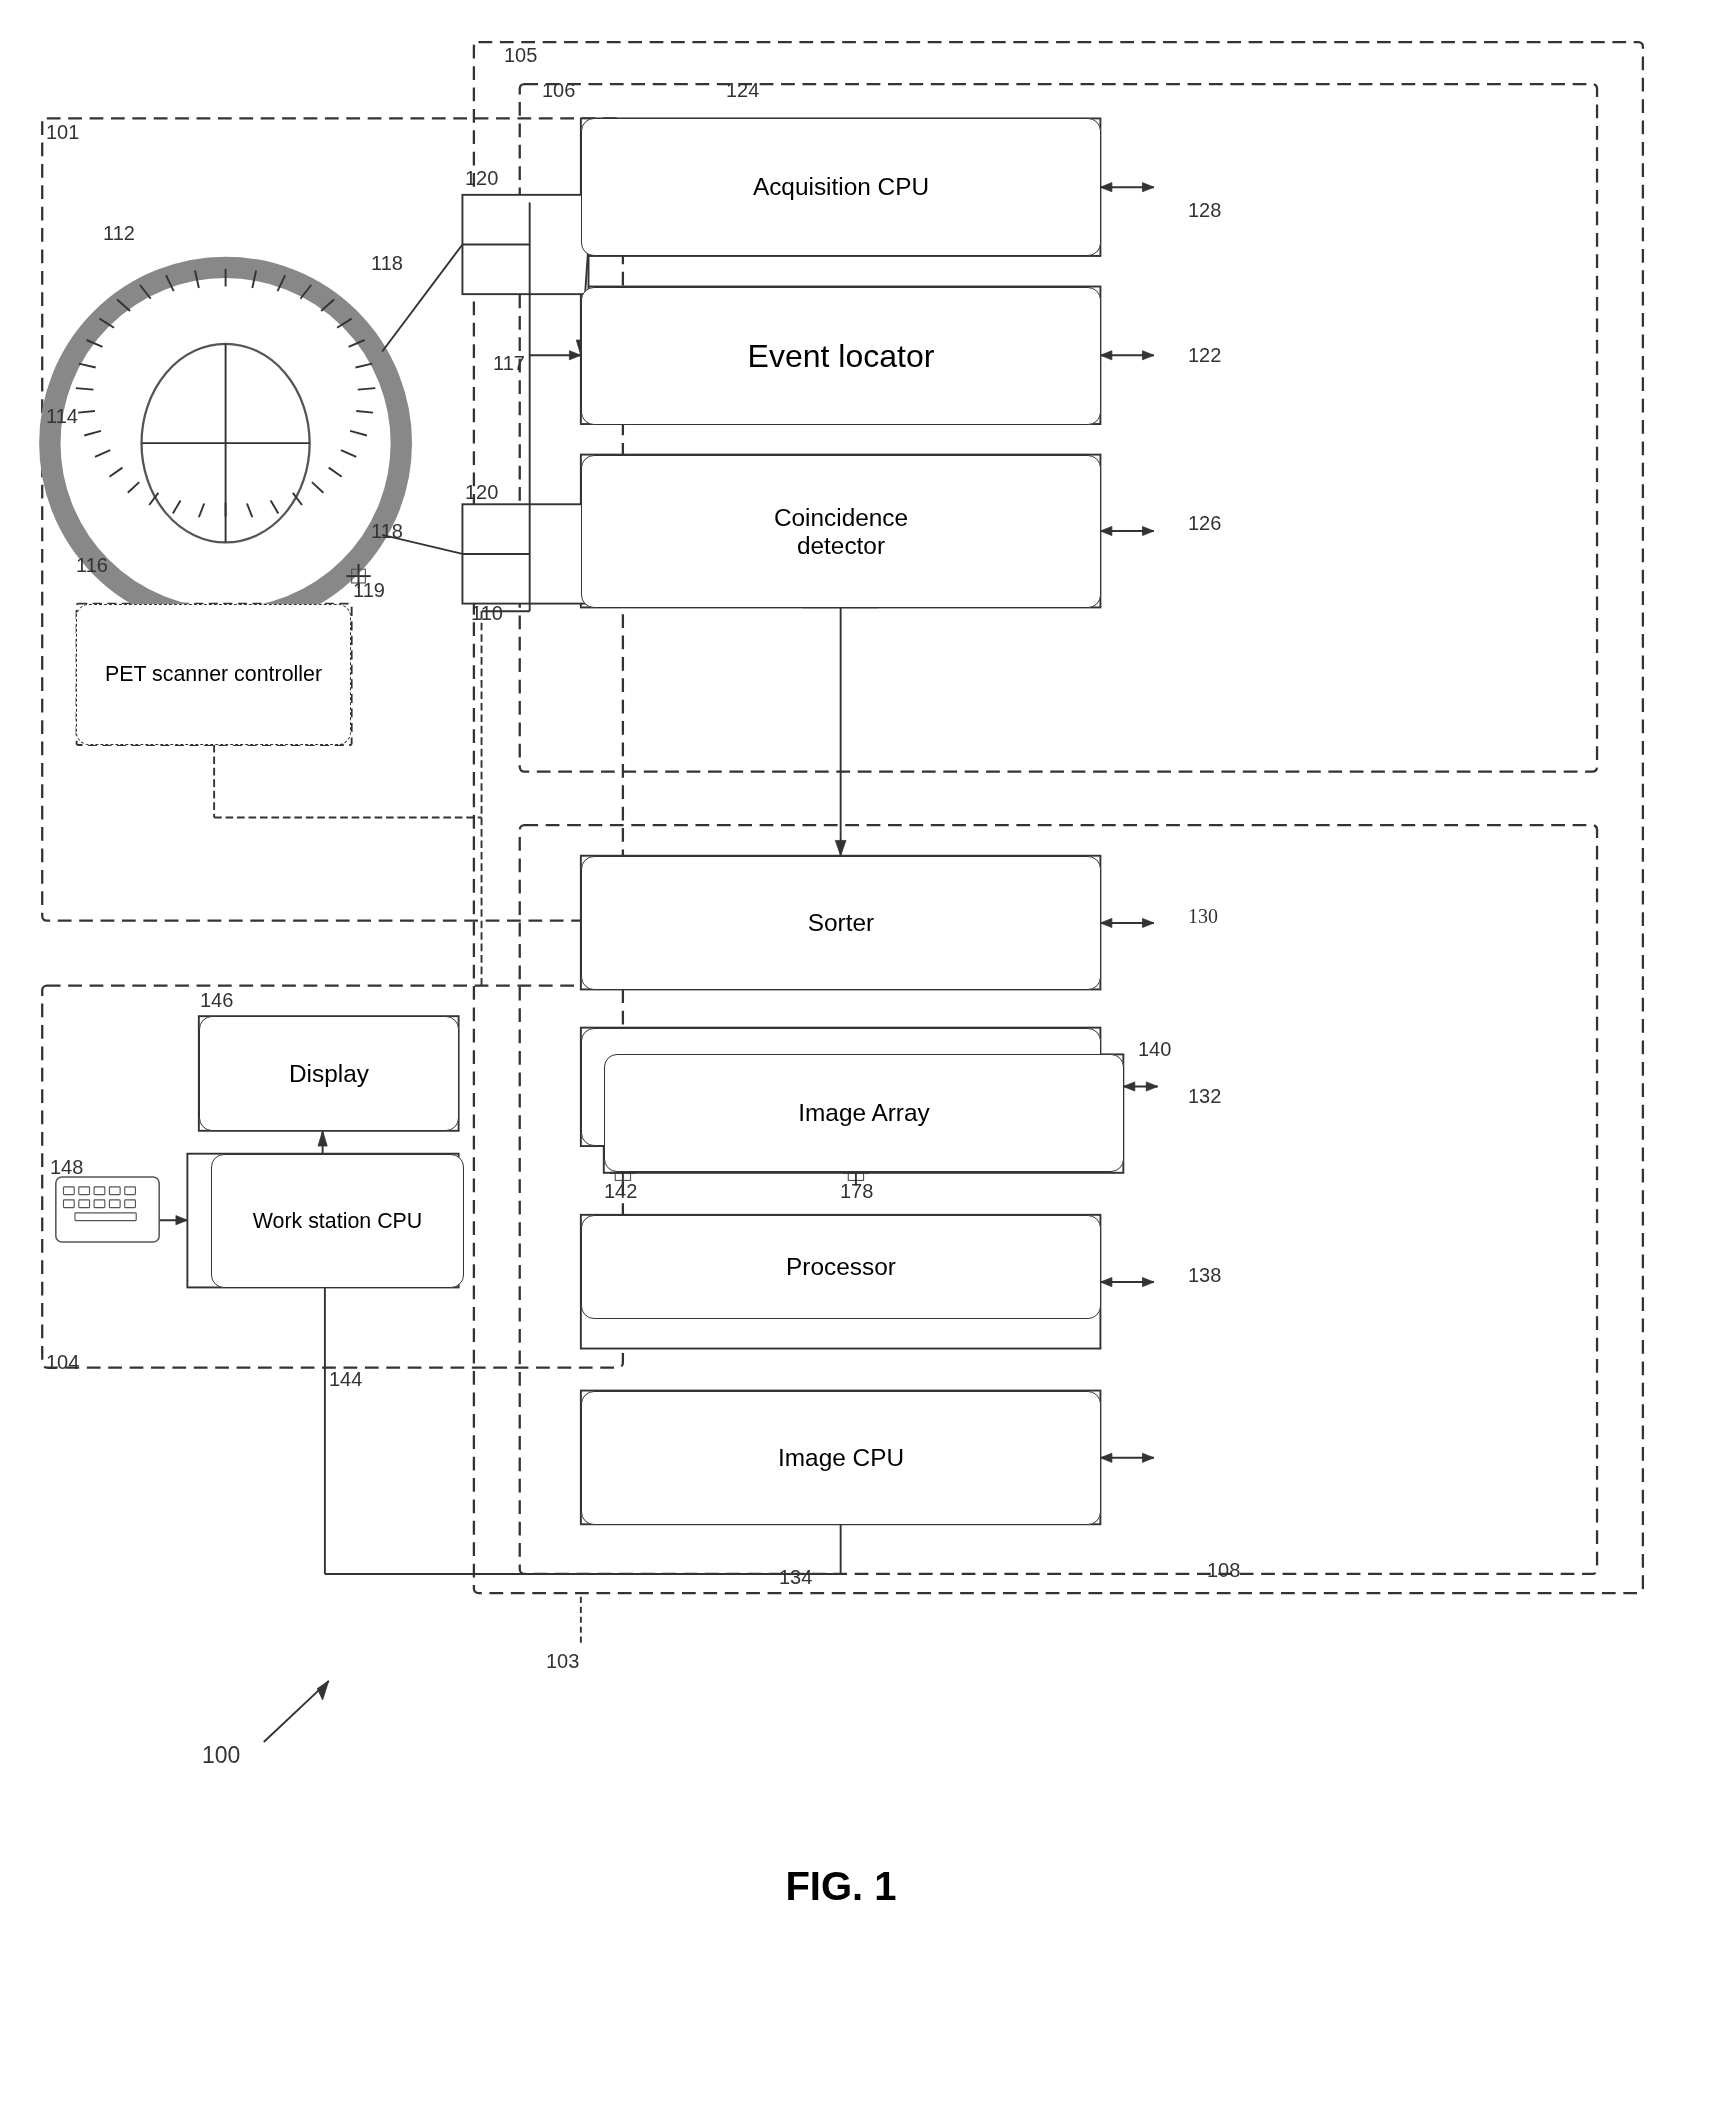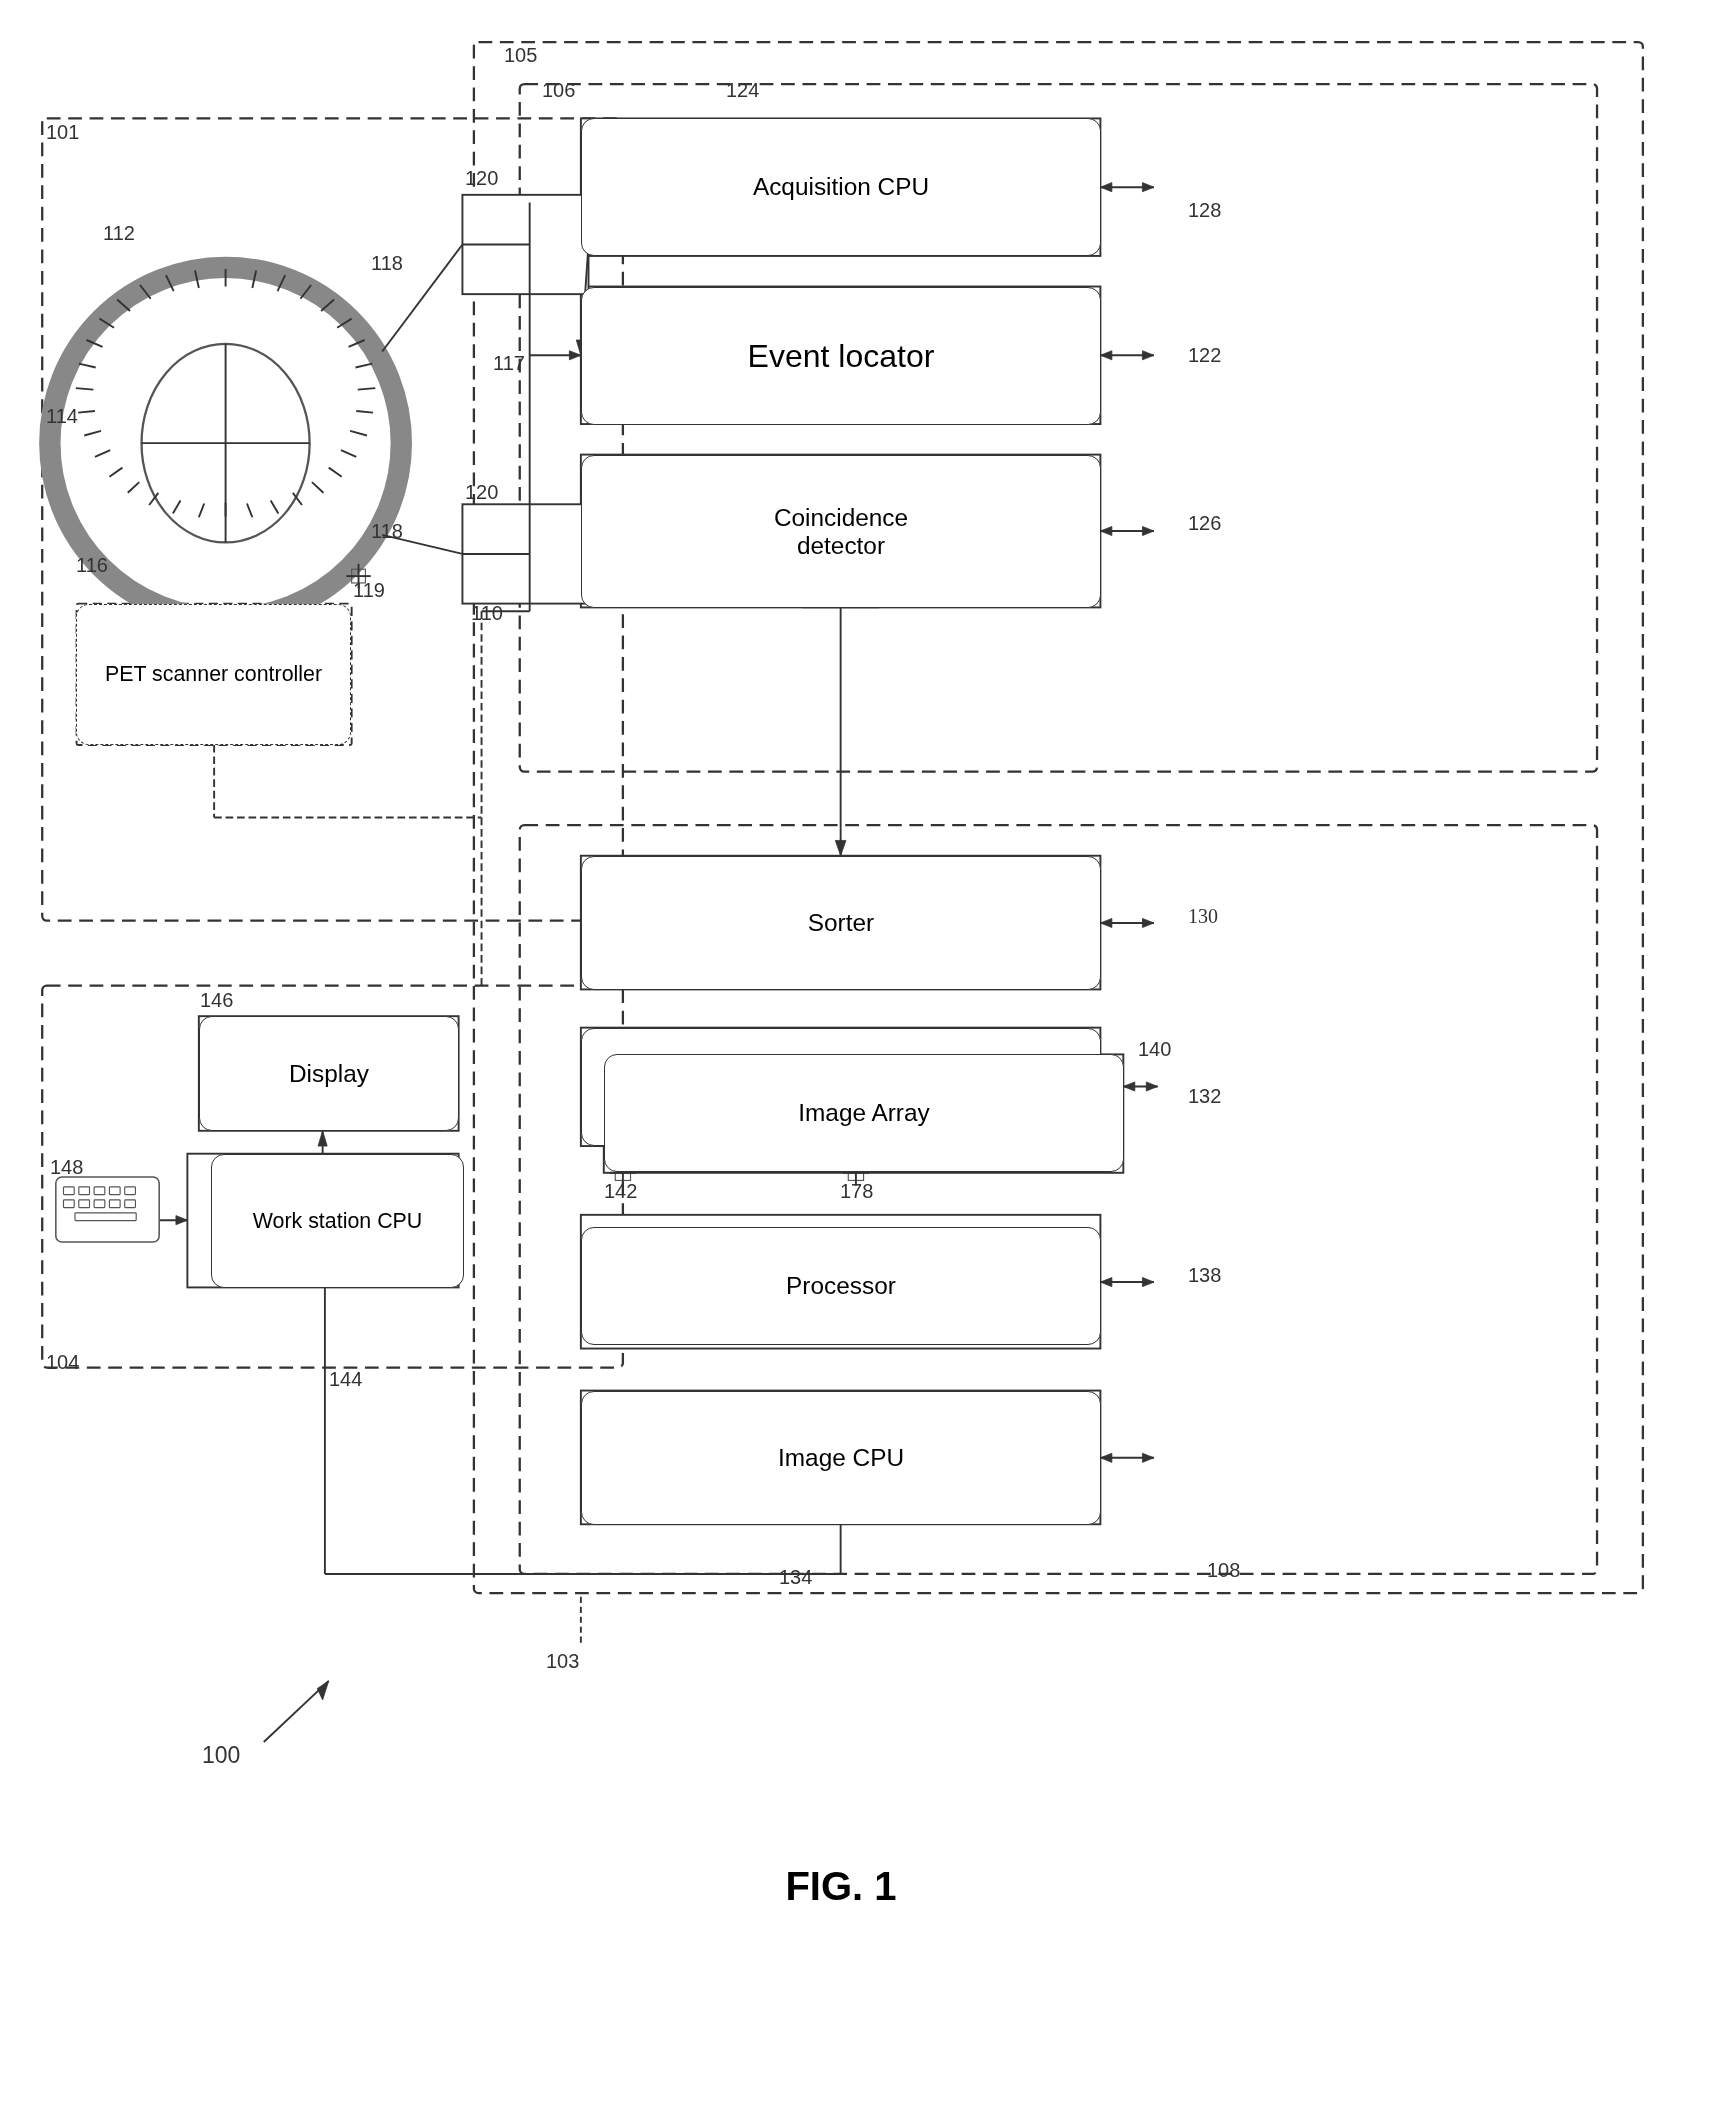--- a/index.html
+++ b/index.html
@@ -281,21 +281,21 @@
 <div class="solid-box" style="left:604px;top:1054px;width:520px;height:118px;font-size:24.4px;">Image Array</div>
 
 <div class="label" style="left:1138px;top:1038px;">140</div>
 
 <div class="label" style="left:1188px;top:1085px;">132</div>
 
 <div class="label" style="left:604px;top:1180px;">142</div>
 
 <div class="label" style="left:840px;top:1180px;">178</div>
 
-<div class="solid-box" style="left:581px;top:1215px;width:520px;height:118px;font-size:24.4px;margin-top:12px;">Processor</div>
+<div class="solid-box" style="left:581px;top:1215px;width:520px;height:104px;font-size:24.4px;">Processor</div>
 
 <div class="label" style="left:1188px;top:1264px;">138</div>
 
 <div class="solid-box" style="left:581px;top:1391px;width:520px;height:134px;font-size:24.4px;">Image CPU</div>
 
 <div class="label" style="left:779px;top:1566px;">134</div>
 
 <div class="label" style="left:46px;top:1351px;">104</div>
 
 <div class="solid-box" style="left:199px;top:1016px;width:260px;height:115px;font-size:24.4px;">Display</div>

